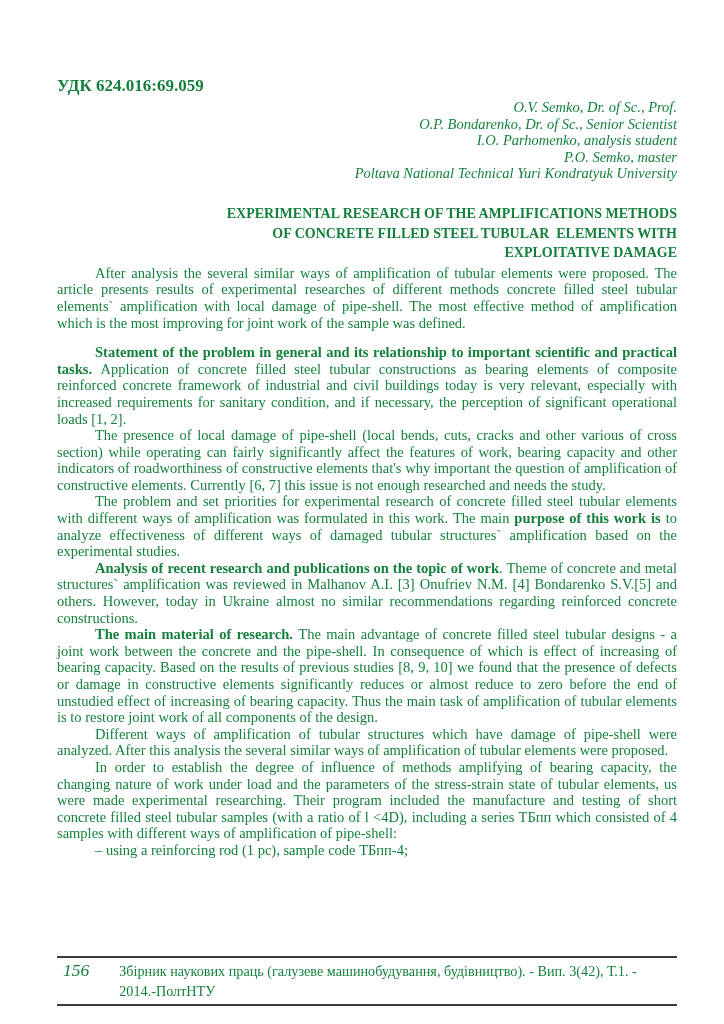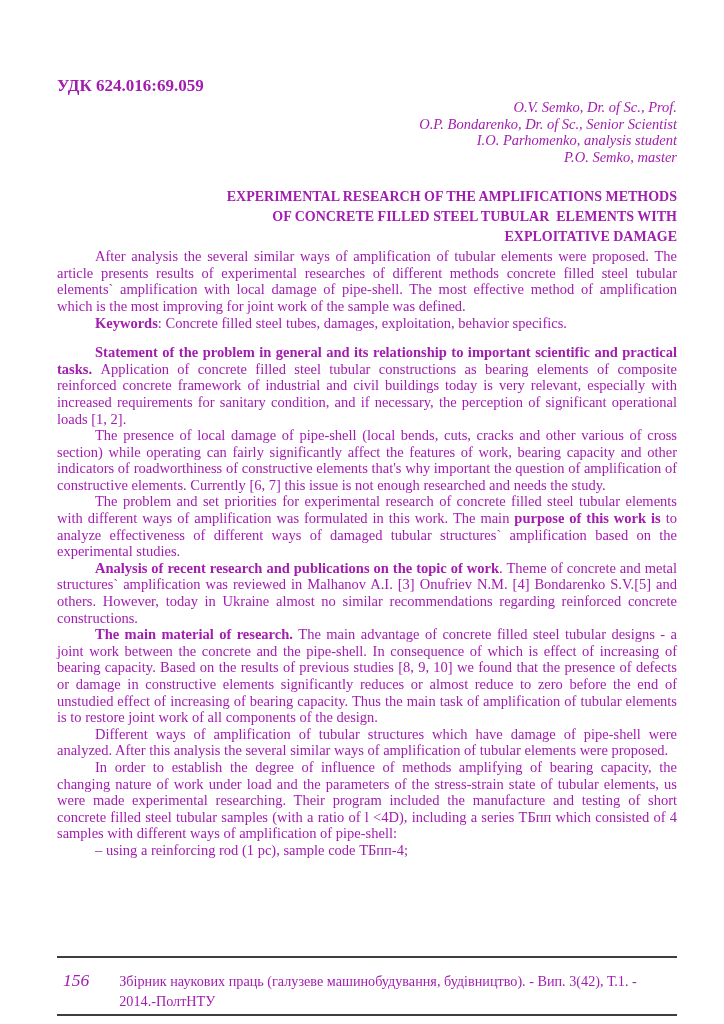--- a/index.html
+++ b/index.html
@@ -6,21 +6,21 @@
     margin: 0;
     padding: 0;
     background: #ffffff;
   }
   .page {
     position: relative;
     width: 724px;
     height: 1024px;
     background: #ffffff;
     font-family: "Liberation Serif", "DejaVu Serif", serif;
-    color: #a21caf;
+    color: #15803d;
     overflow: hidden;
     box-sizing: border-box;
   }
   .content {
     position: absolute;
     left: 57px;
     top: 76px;
     width: 620px;
   }
   .udc {
@@ -72,21 +72,21 @@
     position: absolute;
     left: 57px;
     top: 956px;
     width: 620px;
     border-top: 2px solid #3d3d3d;
     border-bottom: 2px solid #3d3d3d;
   }
   .footer-row {
     display: flex;
     align-items: baseline;
-    padding: 12px 2px 3px 6px;
+    padding: 2px 2px 3px 6px;
   }
   .footer-page-number {
     font-style: italic;
     font-size: 17.5px;
     line-height: 20px;
     flex: 0 0 auto;
   }
   .footer-text {
     margin-left: 30px;
     font-size: 14.2px;
@@ -100,31 +100,31 @@
 <div class="page">
   <div class="content">
 
     <div class="udc">УДК 624.016:69.059</div>
 
     <div class="authors">
         <div>O.V. Semko, Dr. of Sc., Prof.</div>
         <div>O.P. Bondarenko, Dr. of Sc., Senior Scientist</div>
         <div>I.O. Parhomenko, analysis student</div>
         <div>P.O. Semko, master</div>
+        <div>Poltava National Technical Yuri Kondratyuk University</div>
       </div>
 
     <div class="title-block">
         <div class="title-line">EXPERIMENTAL RESEARCH OF THE AMPLIFICATIONS METHODS</div>
         <div class="title-line">OF CONCRETE FILLED STEEL TUBULAR  ELEMENTS WITH</div>
         <div class="title-line">EXPLOITATIVE DAMAGE</div>
       </div>
 
     <div class="abstract">
       <p>After analysis the several similar ways of amplification of tubular elements were proposed. The article presents results of experimental researches of different methods concrete filled steel tubular elements` amplification with local damage of pipe-shell. The most effective method of amplification which is the most improving for joint work of the sample was defined.</p>
-      <p><span class="kw-label">Keywords</span><span>: Concrete filled steel tubes, damages, exploitation, behavior specifics.</span></p>
     </div>
 
     <div class="body-paragraphs">
         <p class="para"><span class="b">Statement of the problem in general and its relationship to important scientific and practical tasks. </span><span>Application of concrete filled steel tubular constructions as bearing elements of composite reinforced concrete framework of industrial and civil buildings today is very relevant, especially with increased requirements for sanitary condition, and if necessary, the perception of significant operational loads [1, 2].</span></p>
         <p class="para"><span>The presence of local damage of pipe-shell (local bends, cuts, cracks and other various of cross section) while operating can fairly significantly affect the features of work, bearing capacity and other indicators of roadworthiness of constructive elements that's why important the question of amplification of constructive elements. Currently [6, 7] this issue is not enough researched and needs the study.</span></p>
         <p class="para"><span>The problem and set priorities for experimental research of concrete filled steel tubular elements with different ways of amplification was formulated in this work. The main </span><span class="b">purpose of this work is</span><span> to analyze effectiveness of different ways of damaged tubular structures` amplification based on the experimental studies.</span></p>
         <p class="para"><span class="b">Analysis of recent research and publications on the topic of work</span><span>. Theme of concrete and metal structures` amplification was reviewed in Malhanov A.I. [3] Onufriev N.M. [4] Bondarenko S.V.[5] and others. However, today in Ukraine almost no similar recommendations regarding reinforced concrete constructions.</span></p>
         <p class="para"><span class="b">The main material of research. </span><span>The main advantage of concrete filled steel tubular designs - a joint work between the concrete and the pipe-shell. In consequence of which is effect of increasing of bearing capacity. Based on the results of previous studies [8, 9, 10] we found that the presence of defects or damage in constructive elements significantly reduces or almost reduce to zero before the end of unstudied effect of increasing of bearing capacity. Thus the main task of amplification of tubular elements is to restore joint work of all components of the design.</span></p>
         <p class="para"><span>Different ways of amplification of tubular structures which have damage of pipe-shell were analyzed. After this analysis the several similar ways of amplification of tubular elements were proposed.</span></p>
         <p class="para"><span>In order to establish the degree of influence of methods amplifying of bearing capacity, the changing nature of work under load and the parameters of the stress-strain state of tubular elements, us were made experimental researching. Their program included the manufacture and testing of short concrete filled steel tubular samples (with a ratio of l &lt;4D), including a series ТБпп which consisted of 4 samples with different ways of amplification of pipe-shell:</span></p>

